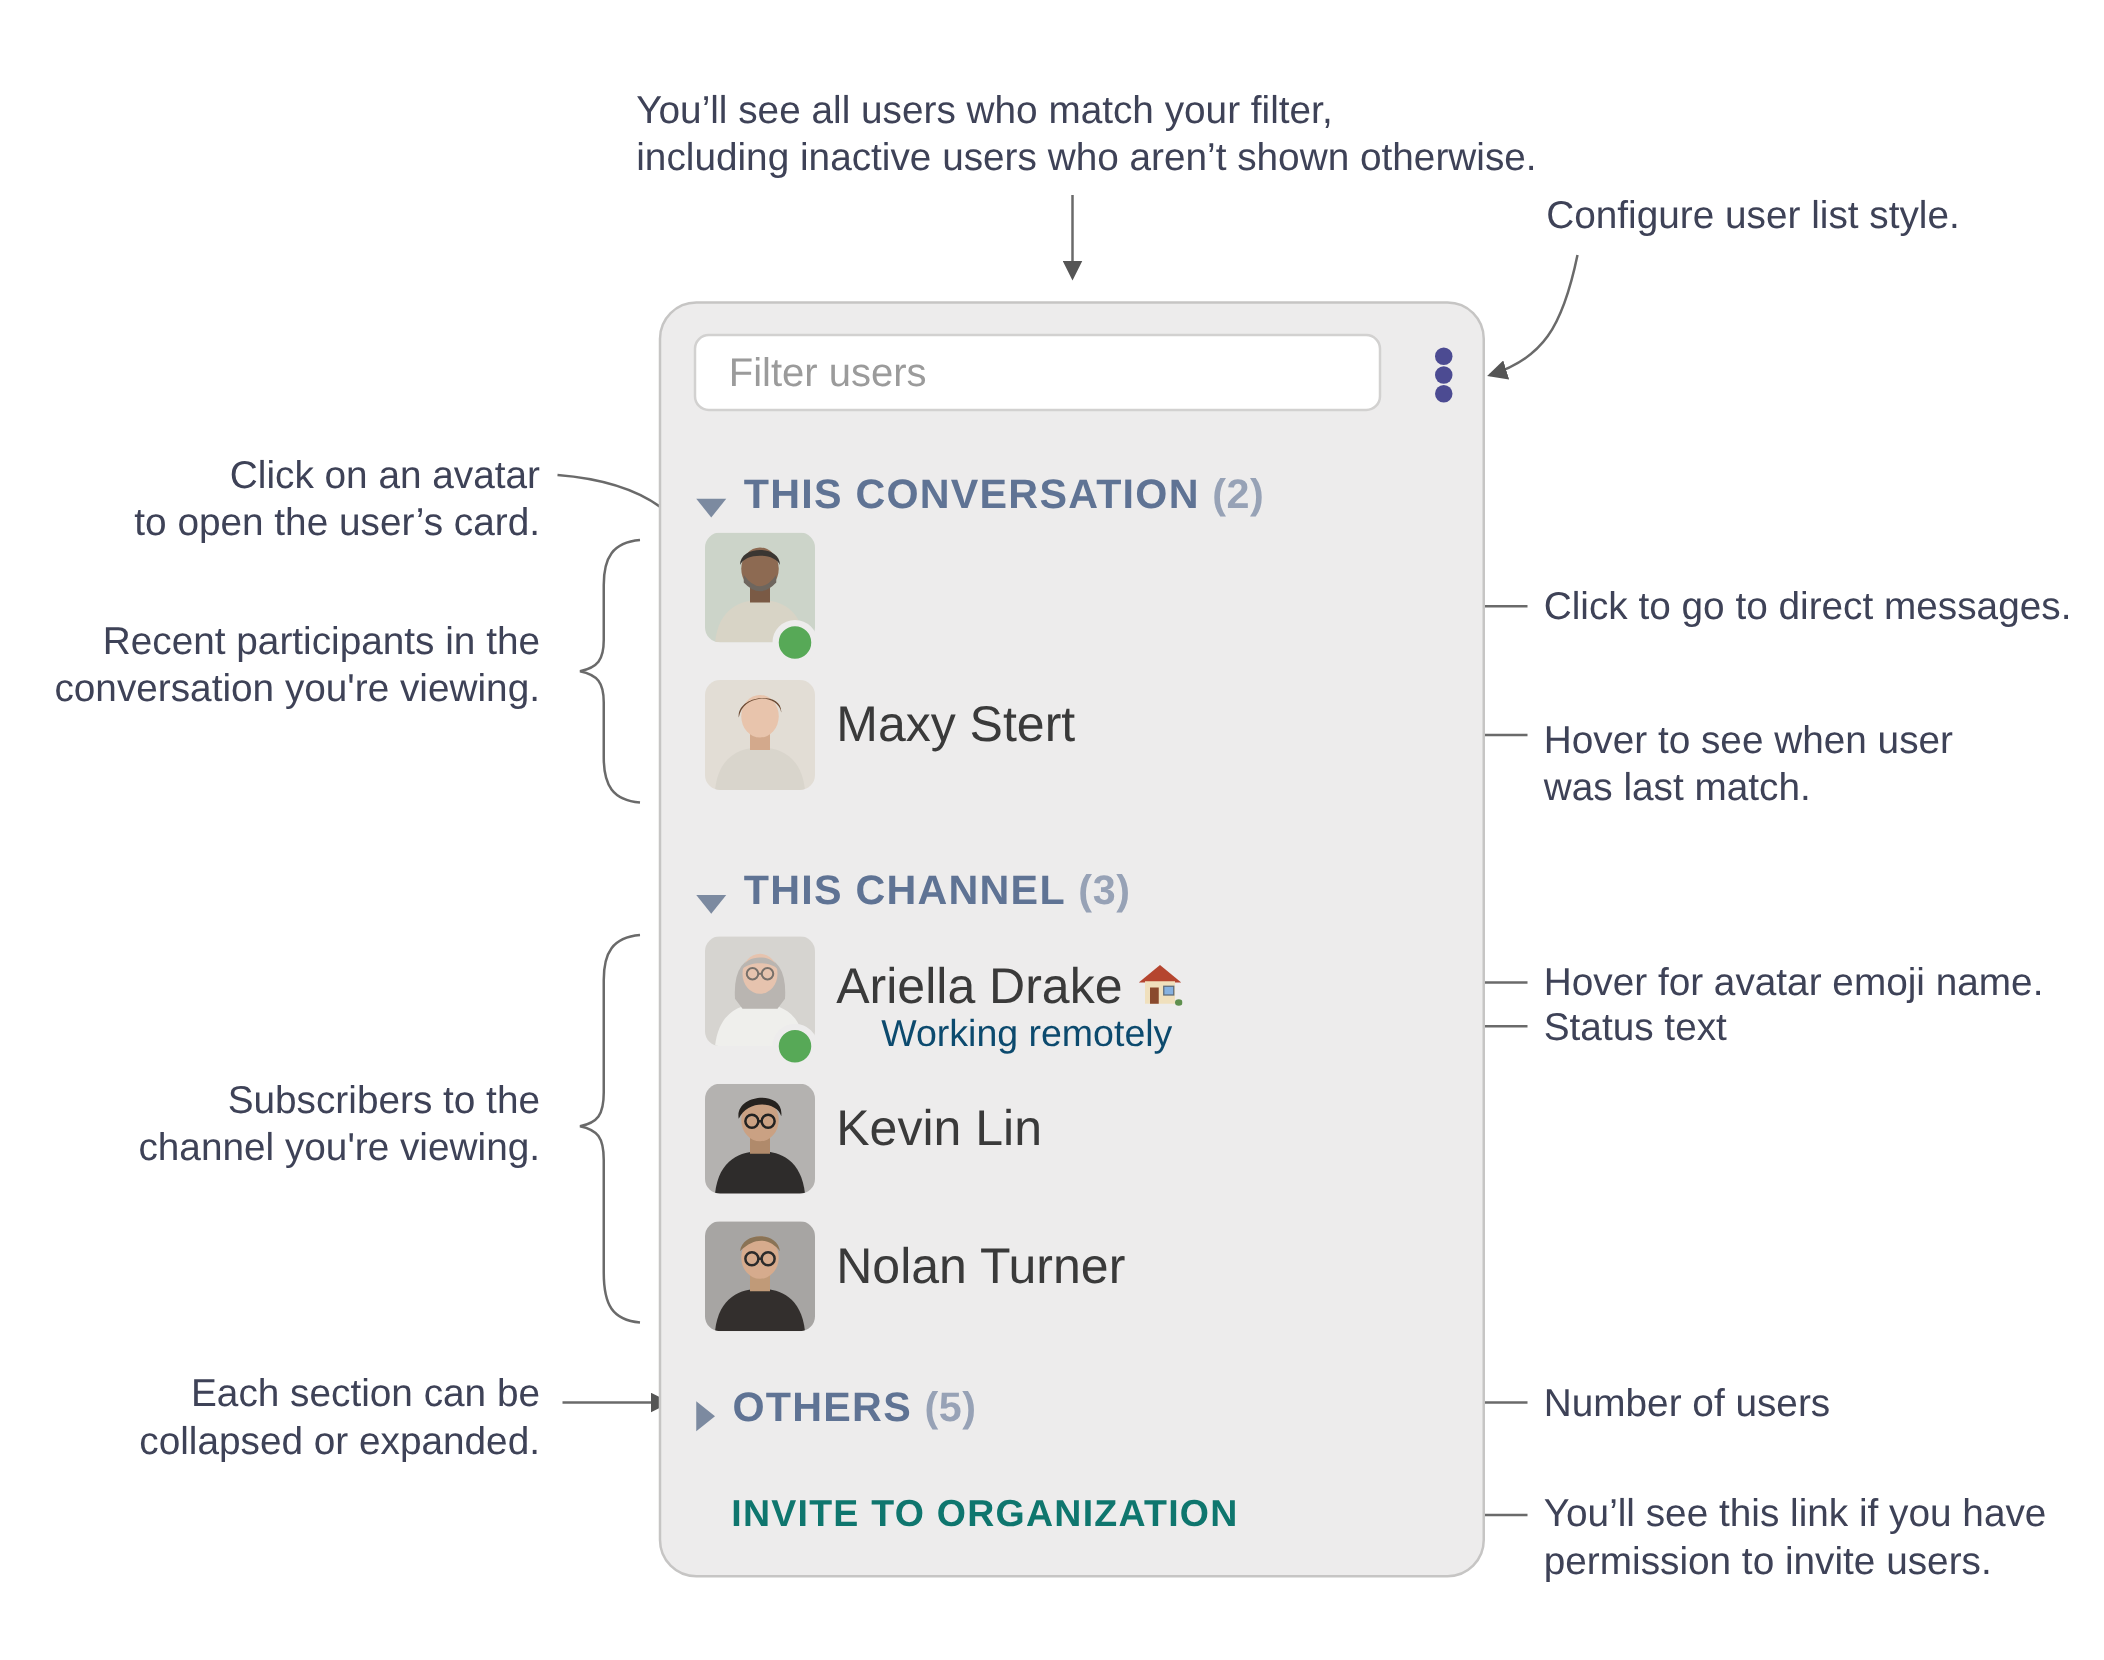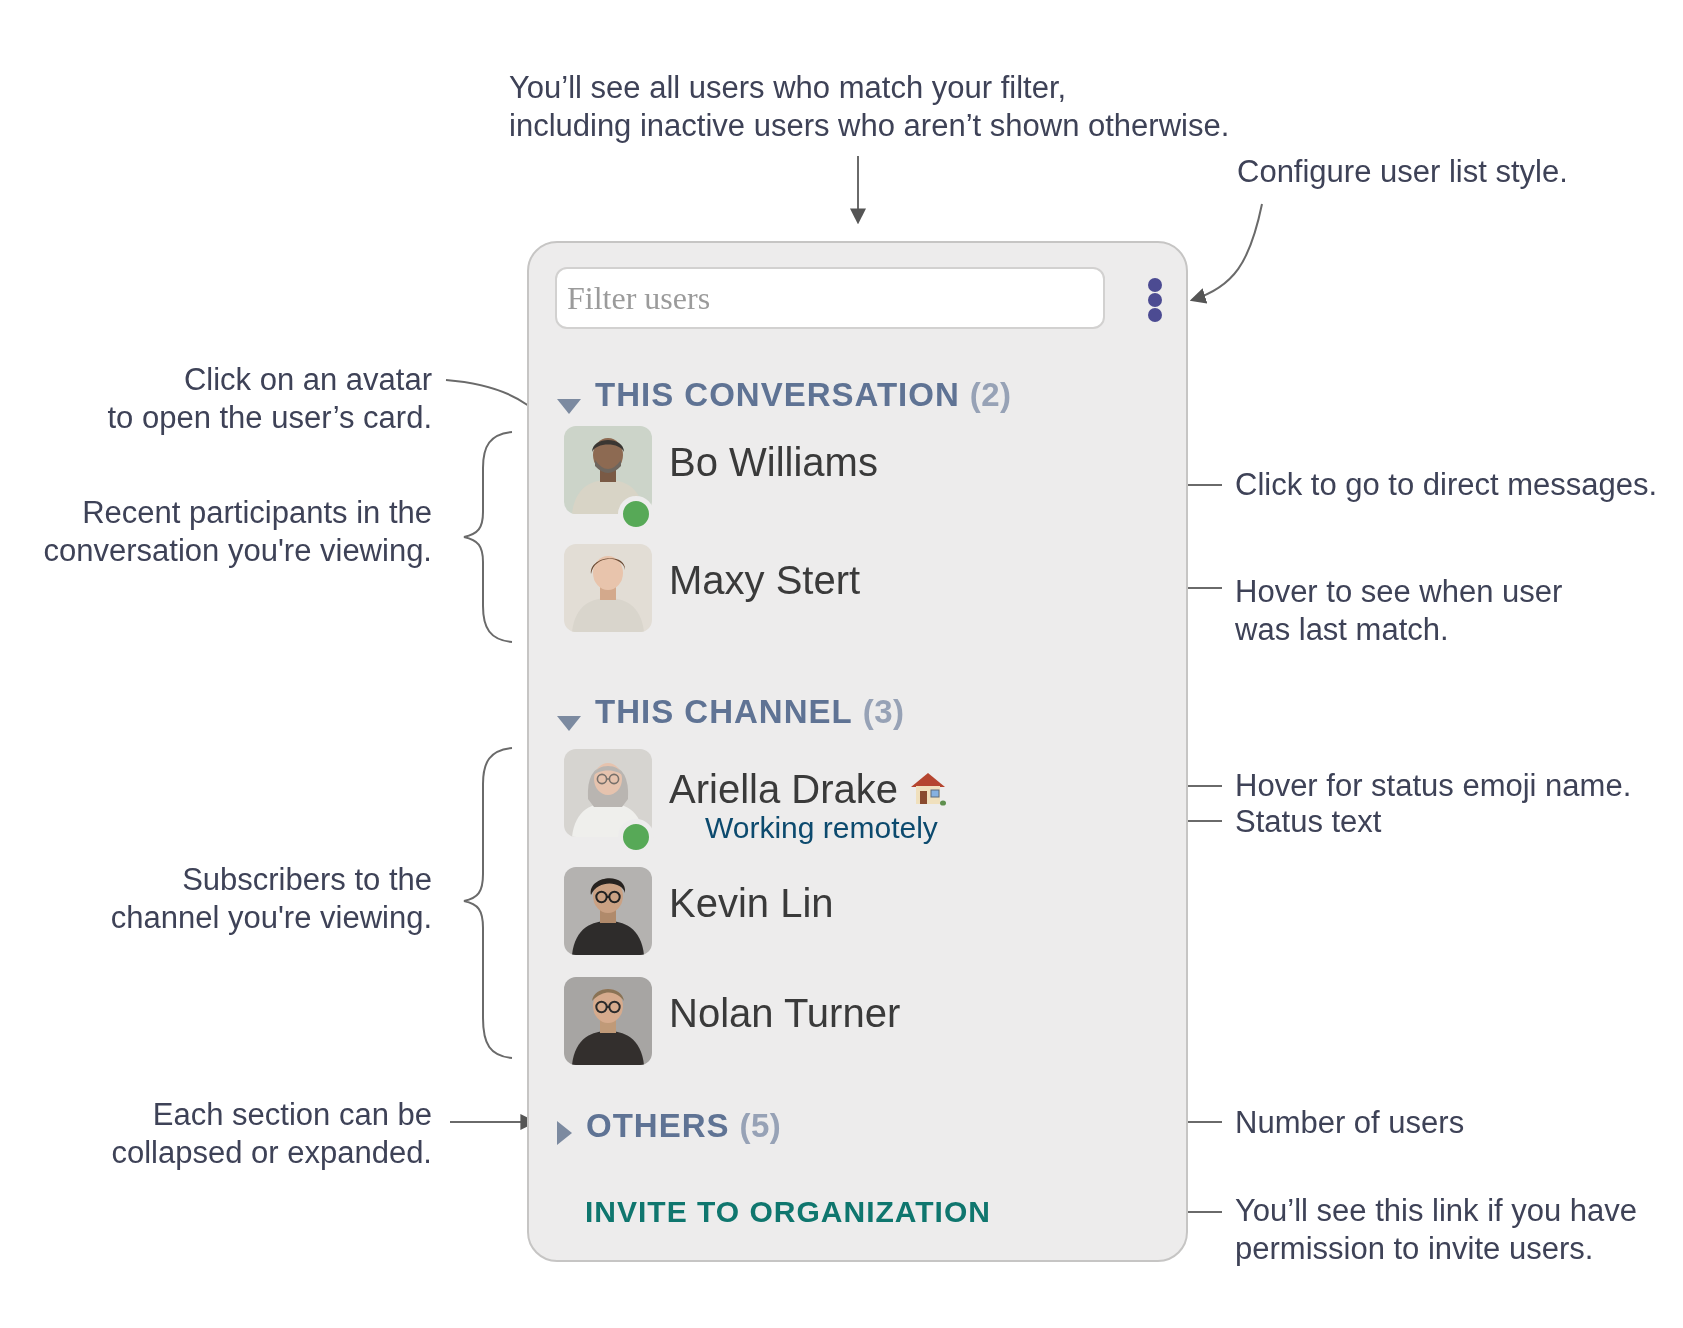--- a/index.html
+++ b/index.html
@@ -15,22 +15,22 @@
   
   #connectors{position:absolute;left:0;top:0;pointer-events:none;}
   
   .panel{
     position:absolute;left:527px;top:241px;width:661px;height:1021px;
     background:#edecec;border:2px solid #c6c5c4;border-radius:30px;box-sizing:border-box;
   }
   .filter-input{
     position:absolute;left:26px;top:24px;width:550px;height:62px;box-sizing:border-box;
     background:#ffffff;border:2px solid #d2d1d0;border-radius:12px;
-    font-family:Liberation Serif, serif;
-    font-size:32px;color:#444;padding:0 10px;outline:none;
+    font-family:Liberation Sans, sans-serif;
+    font-size:32px;color:#444;padding:0 26px;outline:none;
   }
   .filter-input::placeholder{color:#9b9b9b;opacity:1;}
   .kebab{
     position:absolute;left:619px;top:35px;width:14px;height:44px;
     display:flex;flex-direction:column;justify-content:space-between;cursor:pointer;
   }
   .kebab span{width:14px;height:14px;border-radius:50%;background:#4c4b92;}
   .section-header{
     position:absolute;left:28px;display:flex;align-items:flex-end;cursor:pointer;
     color:#5f7394;font-weight:bold;font-size:33px;letter-spacing:1px;white-space:nowrap;
@@ -121,21 +121,21 @@
     <div>collapsed or expanded.</div>
   </div>
 
   <div class="note" style="left:1235px;top:466px;">Click to go to direct messages.</div>
 
   <div class="note" style="left:1235px;top:573px;">
     <div>Hover to see when user</div>
     <div>was last match.</div>
   </div>
 
-  <div class="note" style="left:1235px;top:767px;">Hover for status emoji name.</div>
+  <div class="note" style="left:1235px;top:767px;">Hover for avatar emoji name.</div>
 
   <div class="note" style="left:1235px;top:803px;">Status text</div>
 
   <div class="note" style="left:1235px;top:1104px;">Number of users</div>
 
   <div class="note" style="left:1235px;top:1192px;">
     <div>You’ll see this link if you have</div>
     <div>permission to invite users.</div>
   </div>
 
@@ -160,21 +160,20 @@
         <svg width="88" height="88" viewBox="0 0 88 88">
           <rect width="88" height="88" fill="#ccd4c9"></rect>
           <path d="M8,88 C11,60 29,54 44,54 C59,54 77,60 80,88 Z" fill="#d8d4c6"></path>
           <rect x="36" y="40" width="16" height="16" fill="#7a5a45"></rect>
           <ellipse cx="44" cy="29" rx="15" ry="17" fill="#8d6a52"></ellipse>
           <path d="M28,26 C28,10 60,10 60,26 C56,16 32,16 28,26 Z" fill="#3a3632"></path>
           <path d="M31,34 Q44,52 57,34 L57,40 Q44,54 31,40 Z" fill="#6e665e"></path>
         </svg>
       </div>
       <div class="presence-dot"></div>
-      <div class="user-name" style="top:14px;">Bo Williams</div>
     </div>
 
     <div class="user-row" style="top:301px;width:600px;height:90px;">
       <div class="avatar">
         <svg width="88" height="88" viewBox="0 0 88 88">
           <rect width="88" height="88" fill="#e2ddd5"></rect>
           <path d="M8,88 C11,60 29,54 44,54 C59,54 77,60 80,88 Z" fill="#d9d5cc"></path>
           <rect x="36" y="40" width="16" height="16" fill="#d3a98c"></rect>
           <ellipse cx="44" cy="29" rx="15" ry="17" fill="#e8c4ac"></ellipse>
           <path d="M27,30 C25,12 62,8 61,26 C60,18 50,14 44,15 C36,16 29,20 27,30 Z" fill="#6b4a33"></path>

